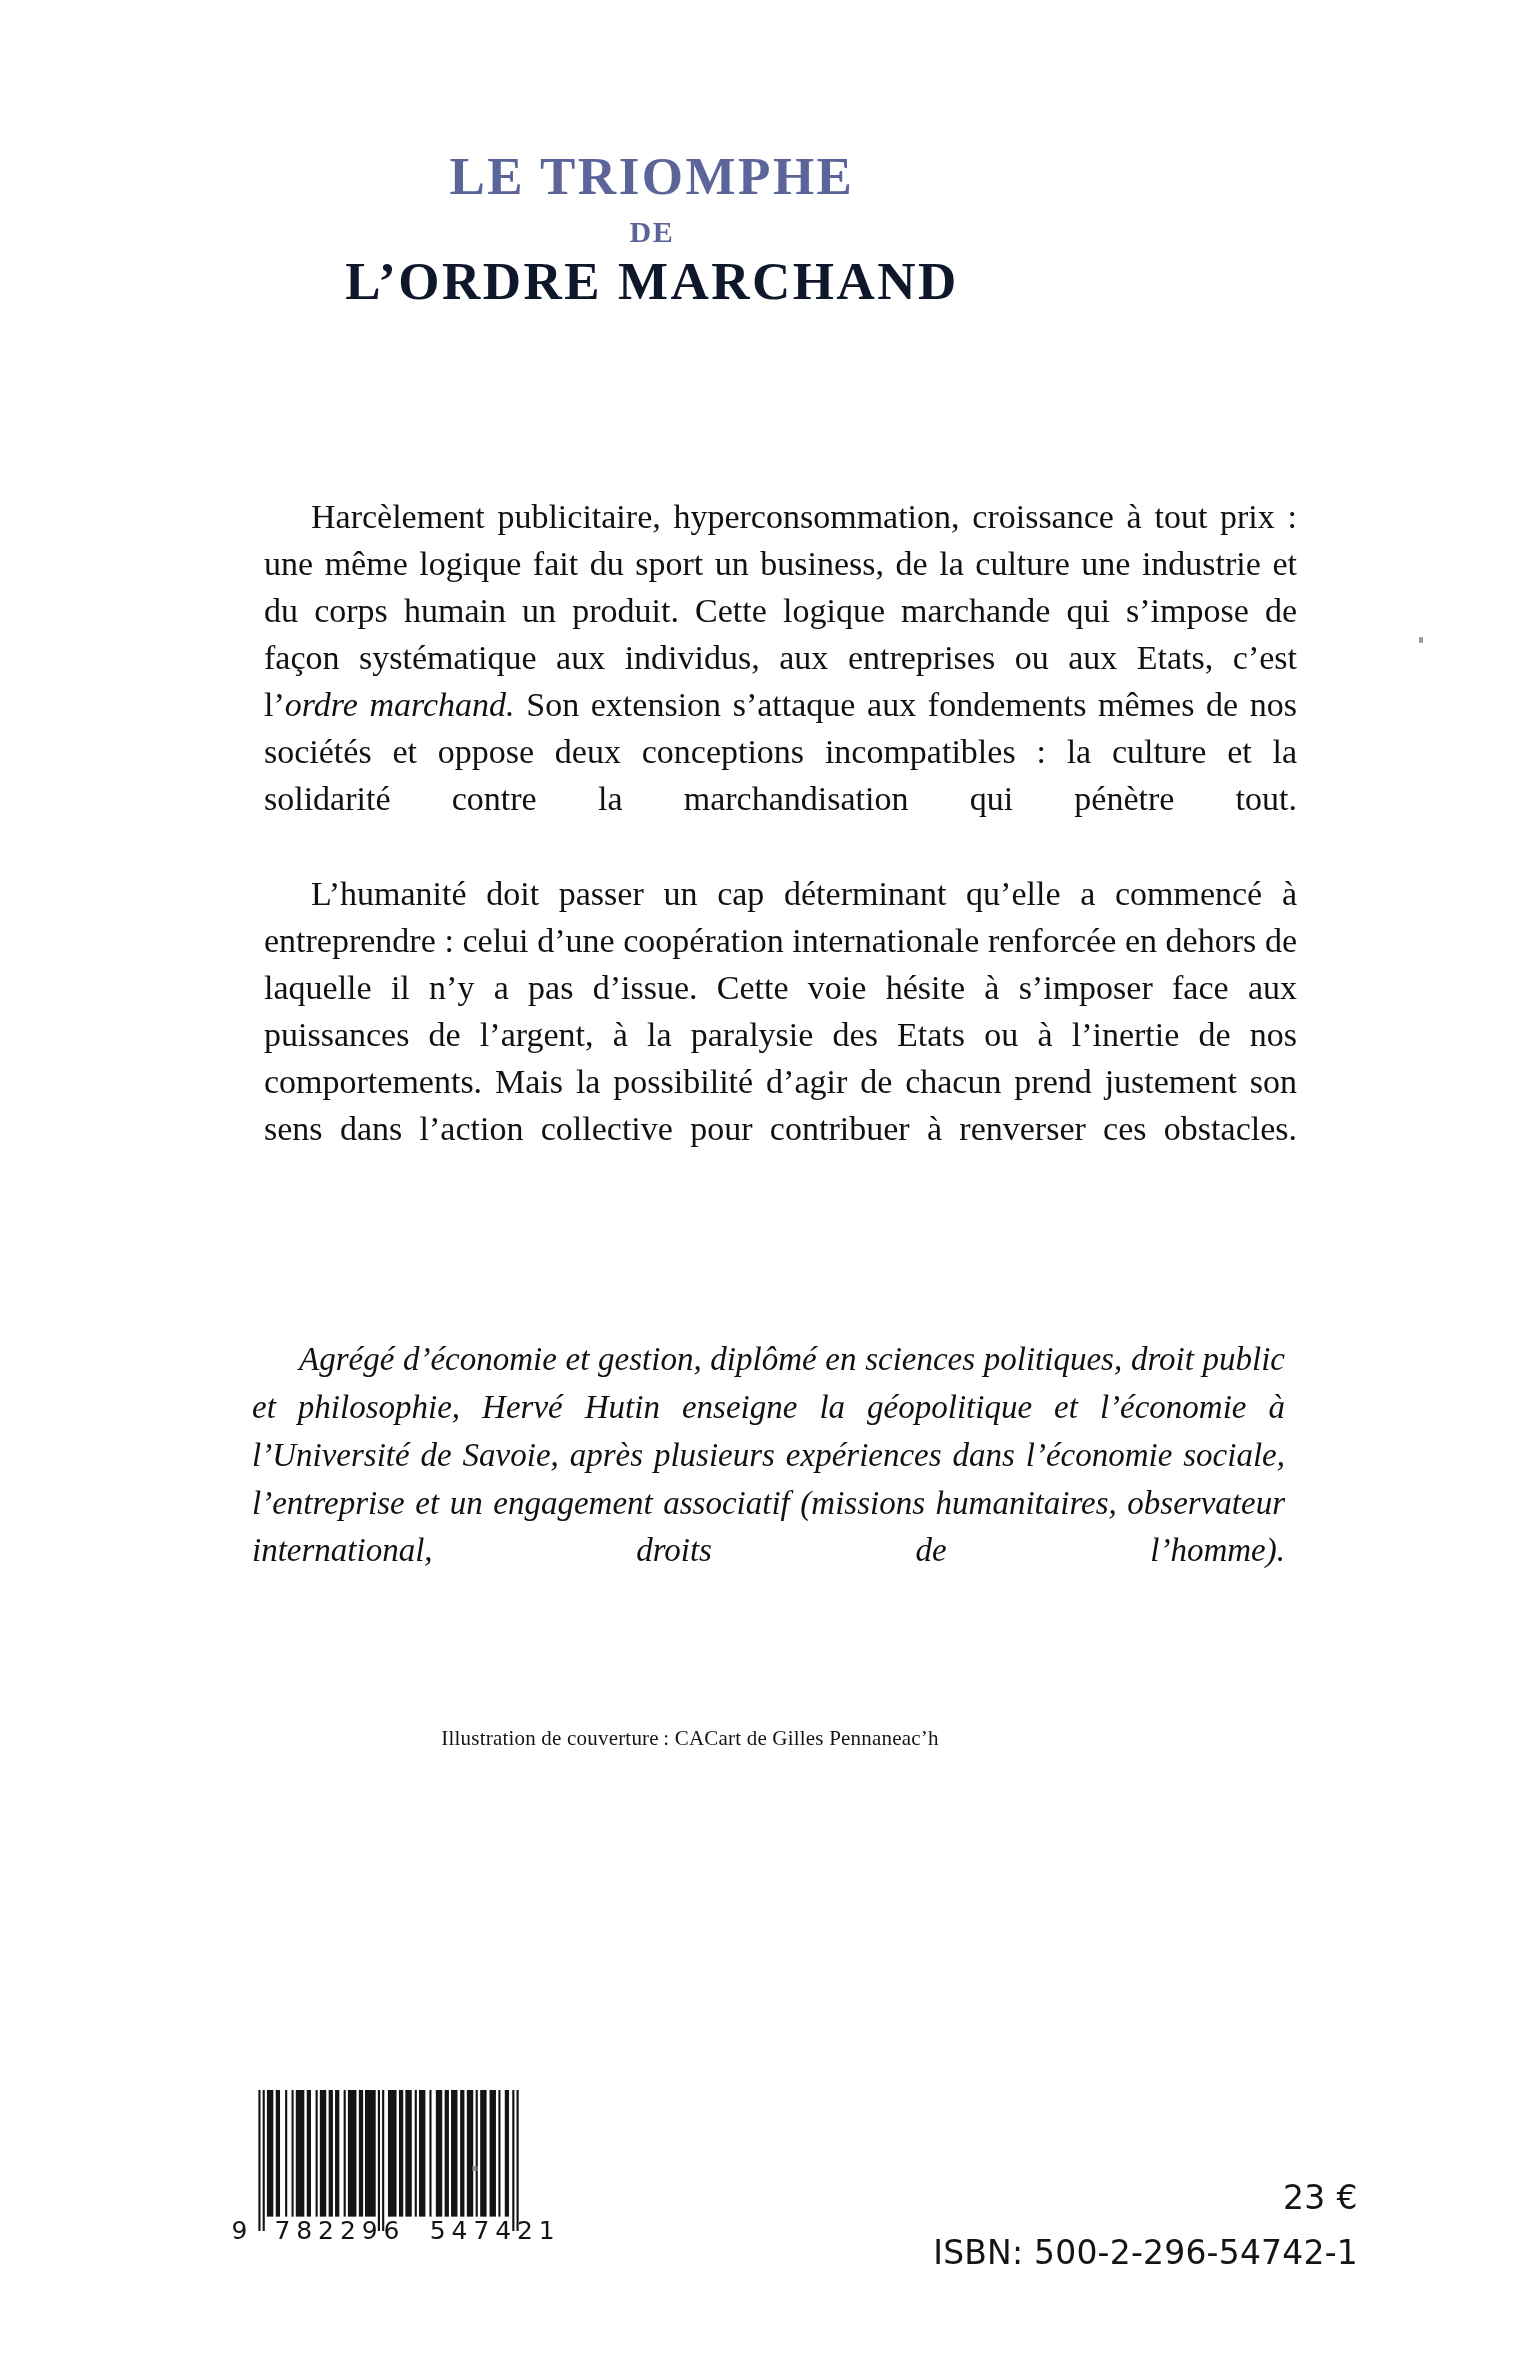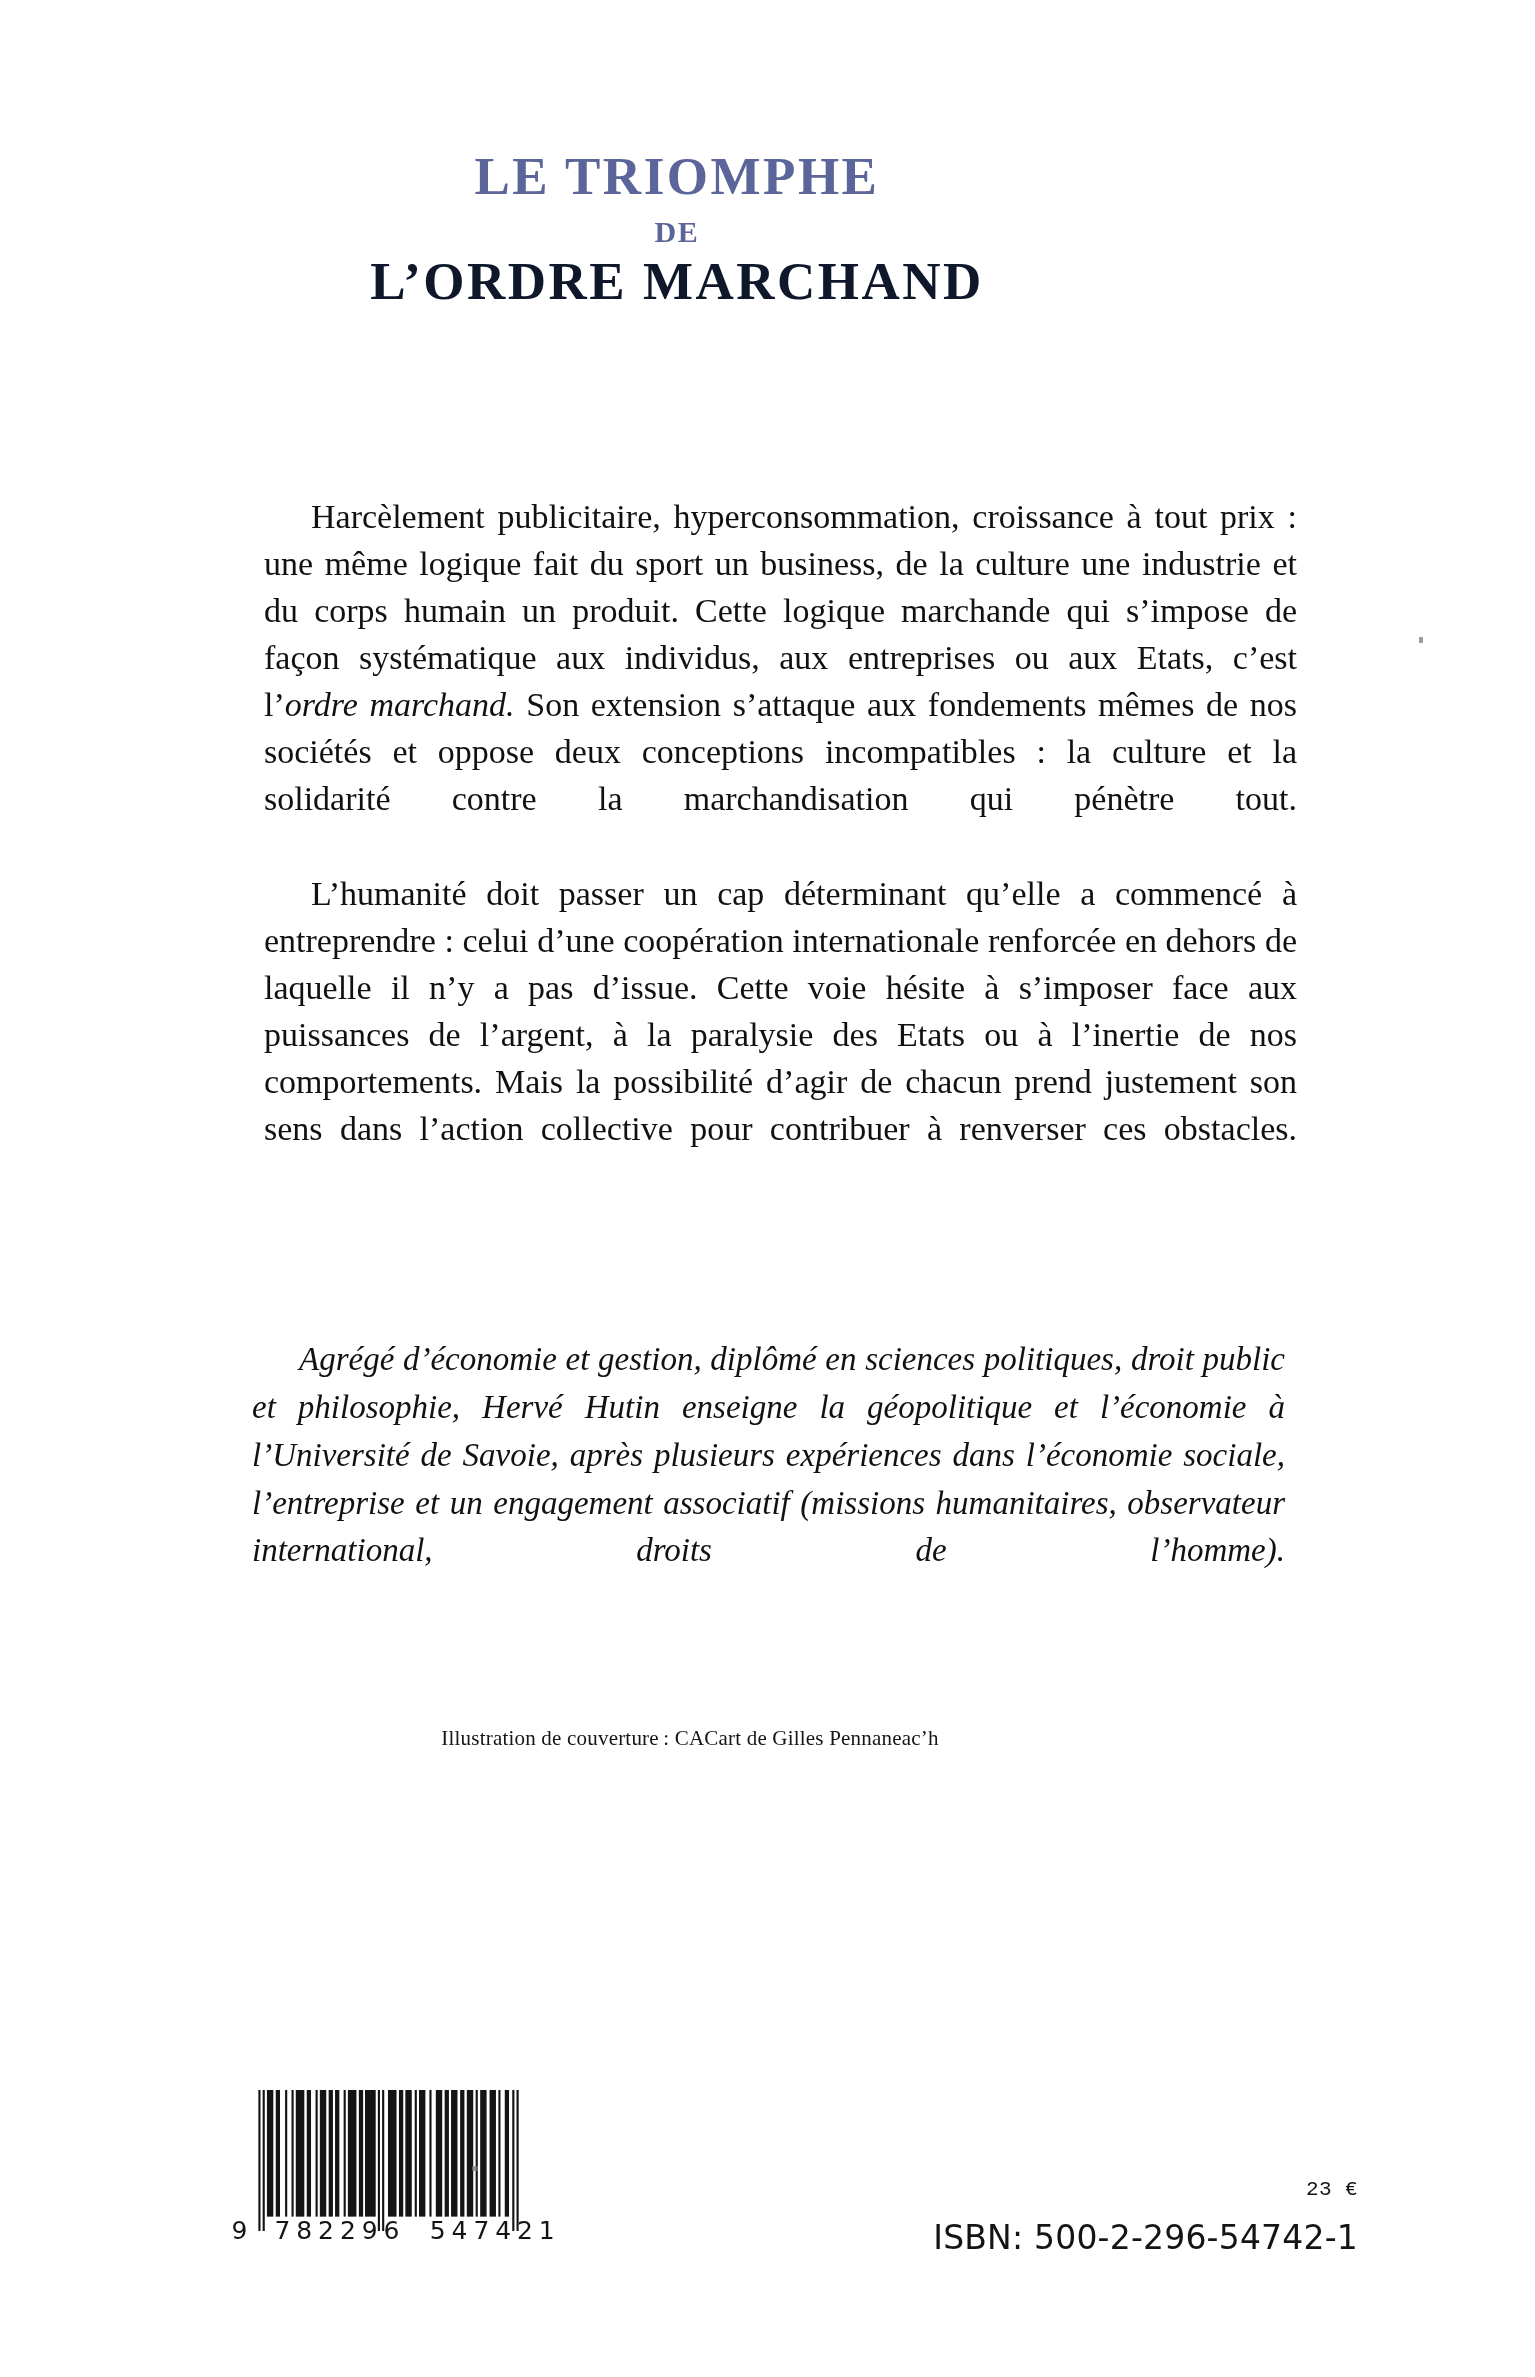--- a/index.html
+++ b/index.html
@@ -20,21 +20,20 @@
     color: #0d0d0d;
   }
 
   
   .title-block {
     position: absolute;
     left: 0;
     top: 149px;
     width: 1304px;
     text-align: center;
-    padding-left: 25px;
   }
 
   .title-main {
     font-family: "Liberation Serif", "DejaVu Serif", serif;
     font-weight: 700;
     color: #5c6599;
     font-size: 53px;
     letter-spacing: 2.5px;
     line-height: 1.04;
     margin: 0;
@@ -171,25 +170,24 @@
   .price-isbn {
     position: absolute;
     right: 178px;
     top: 2177px;
     text-align: right;
     font-family: "DejaVu Sans", "Liberation Sans", sans-serif;
     color: #141414;
   }
 
   .price {
-    font-size: 21px;
+    font-size: 33px;
     font-weight: 400;
     line-height: 1.25;
     letter-spacing: 0.4px;
-    font-family: Liberation Mono, monospace;
   }
 
   .isbn {
     font-size: 33px;
     font-weight: 400;
     line-height: 1.25;
     margin-top: 13.4px;
     letter-spacing: 0.2px;
   }
 

